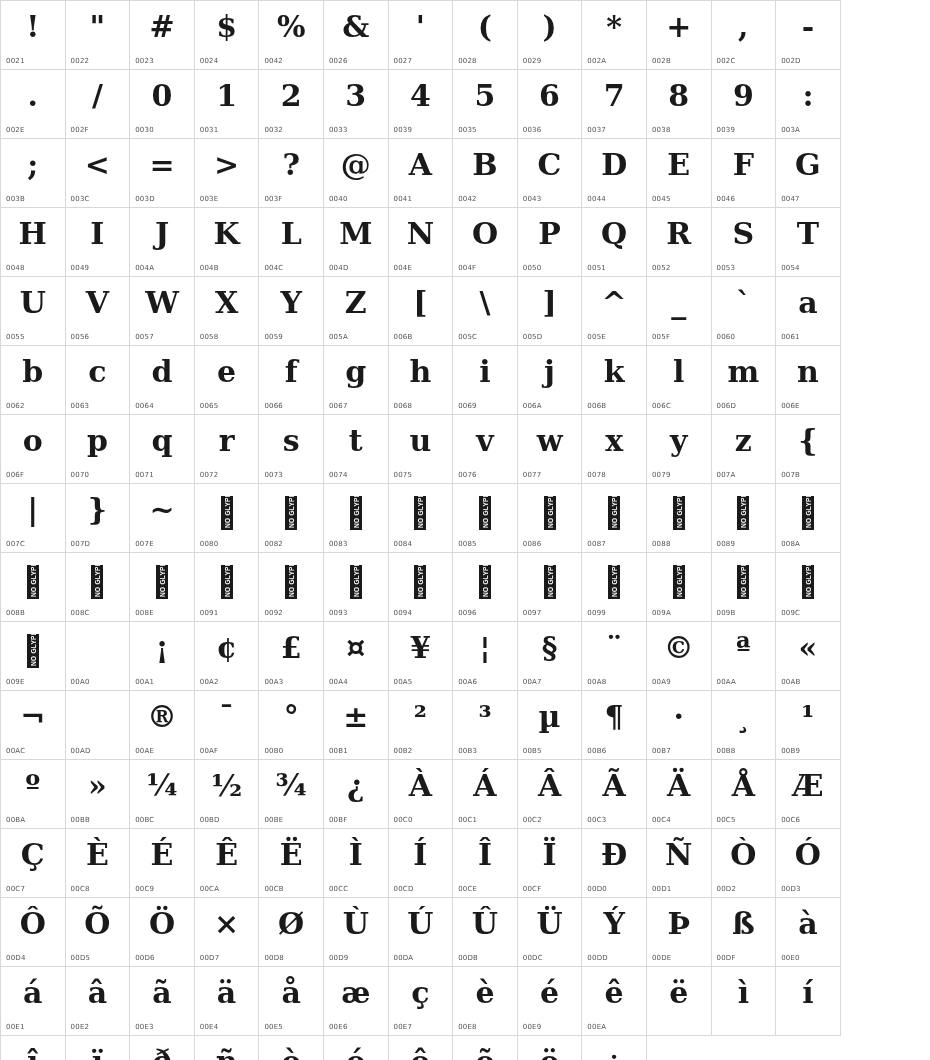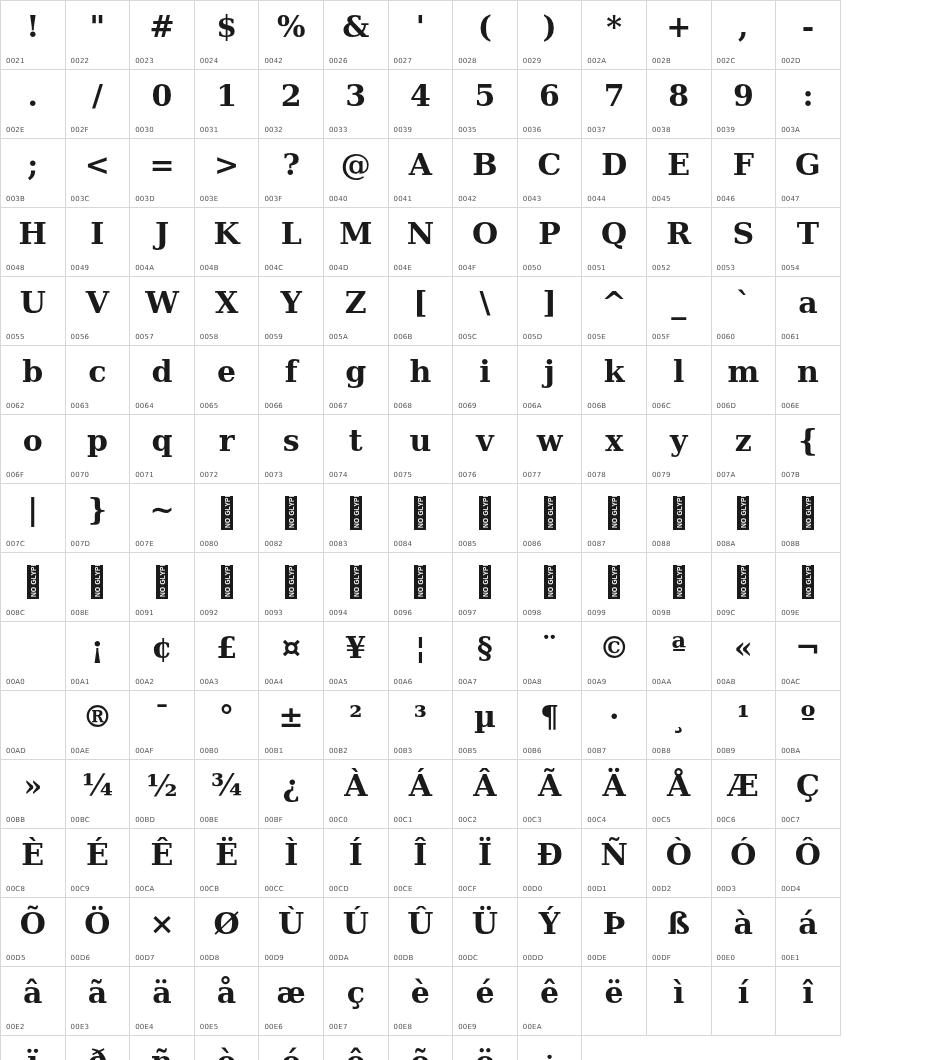--- a/index.html
+++ b/index.html
@@ -489,20 +489,24 @@
     <div class="cell nog">
       <div class="glyph"><span class="nobox">NO GLYPH</span></div>
       <div class="code">0087</div>
     </div>
     <div class="cell nog">
       <div class="glyph"><span class="nobox">NO GLYPH</span></div>
       <div class="code">0088</div>
     </div>
     <div class="cell nog">
       <div class="glyph"><span class="nobox">NO GLYPH</span></div>
+      <div class="code">0089</div>
+    </div>
+    <div class="cell nog">
+      <div class="glyph"><span class="nobox">NO GLYPH</span></div>
       <div class="code">008A</div>
     </div>
     <div class="cell nog">
       <div class="glyph"><span class="nobox">NO GLYPH</span></div>
       <div class="code">008B</div>
     </div>
     <div class="cell nog">
       <div class="glyph"><span class="nobox">NO GLYPH</span></div>
       <div class="code">008C</div>
     </div>
@@ -529,25 +533,25 @@
     <div class="cell nog">
       <div class="glyph"><span class="nobox">NO GLYPH</span></div>
       <div class="code">0096</div>
     </div>
     <div class="cell nog">
       <div class="glyph"><span class="nobox">NO GLYPH</span></div>
       <div class="code">0097</div>
     </div>
     <div class="cell nog">
       <div class="glyph"><span class="nobox">NO GLYPH</span></div>
-      <div class="code">0098</div>
-    </div>
-    <div class="cell nog">
-      <div class="glyph"><span class="nobox">NO GLYPH</span></div>
       <div class="code">0099</div>
+    </div>
+    <div class="cell nog">
+      <div class="glyph"><span class="nobox">NO GLYPH</span></div>
+      <div class="code">009A</div>
     </div>
     <div class="cell nog">
       <div class="glyph"><span class="nobox">NO GLYPH</span></div>
       <div class="code">009B</div>
     </div>
     <div class="cell nog">
       <div class="glyph"><span class="nobox">NO GLYPH</span></div>
       <div class="code">009C</div>
     </div>
     <div class="cell nog">

